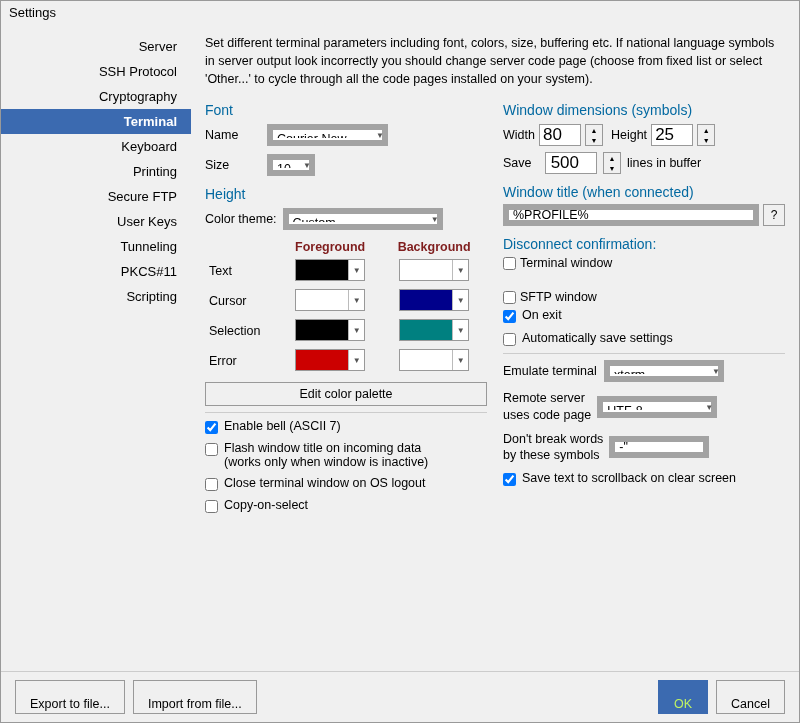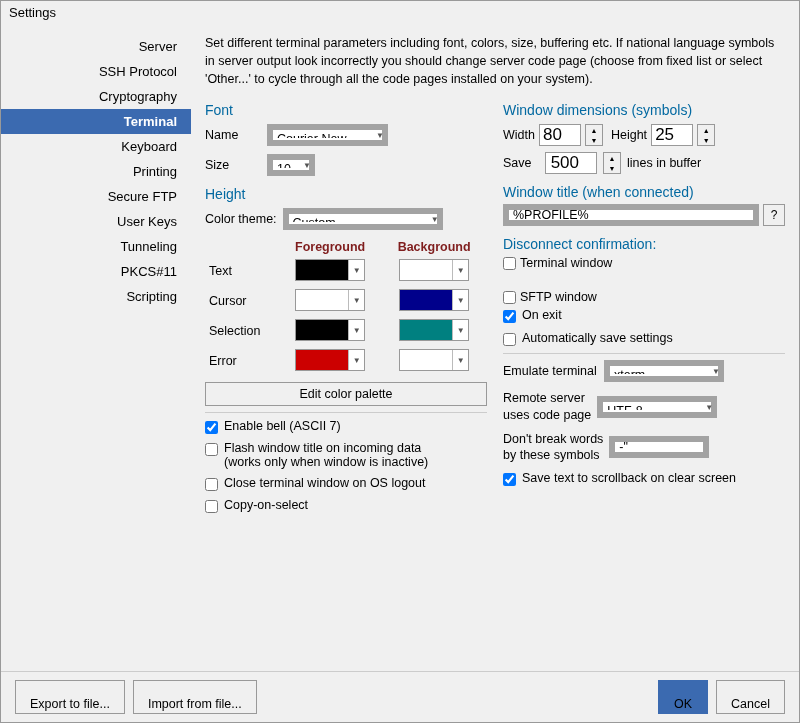--- a/index.html
+++ b/index.html
@@ -322,21 +322,21 @@
     .bottom-btn {
       height: 26px;
       padding: 16px 14px;
       background: #f0f0f0;
       border: 1px solid #999;
       cursor: pointer;
       font-size: 12.5px;
     }
     .bottom-btn.ok-btn {
       background: #3b6ab0;
-      color: #000000;
+      color: #bef264;
       border-color: #3b6ab0;
       min-width: 50px;
     }
     .two-line-label {
       display: flex;
       flex-direction: column;
       line-height: 1.3;
     }
     hr.section-divider {
       border: none;

